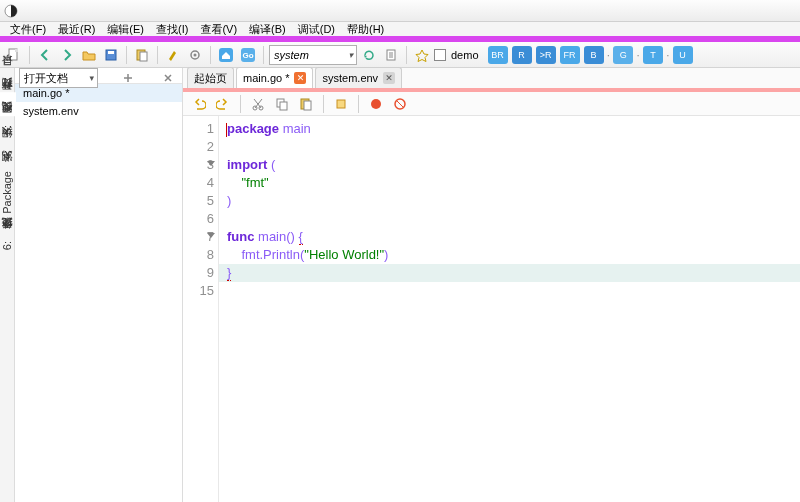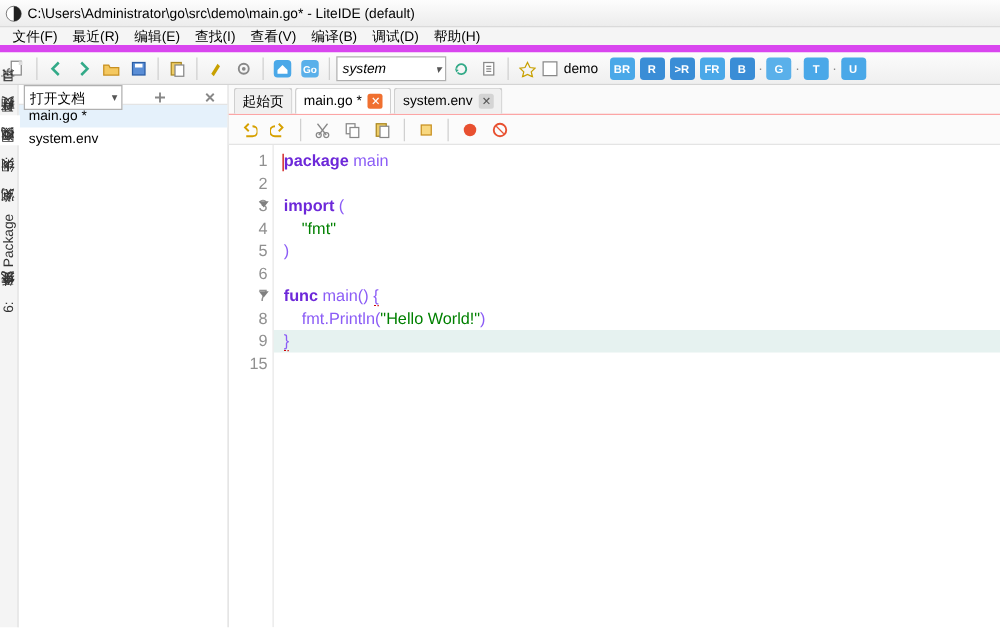--- a/index.html
+++ b/index.html
@@ -14,39 +14,39 @@
 .menu-bar { height: 20px; background: #f5f5f5; display: flex; align-items: center; padding: 0 4px; border-bottom: 6px solid #d946ef; }
 .menu-item { padding: 2px 6px; font-size: 11px; cursor: default; }
 
 
 .toolbar { height: 26px; background: linear-gradient(#fcfcfc,#efefef); display: flex; align-items: center; padding: 0 4px; border-bottom: 1px solid #d4d4d4; gap: 2px; }
 .tbtn { width: 20px; height: 20px; display: inline-flex; align-items: center; justify-content: center; cursor: pointer; border-radius:2px;}
 .tsep { width: 1px; height: 18px; background: #d0d0d0; margin: 0 3px; }
 .combo { height: 20px; border: 1px solid #b0b0b0; background: #fff; font-size: 11px; padding: 0 16px 0 4px; position: relative; display:inline-flex; align-items:center;}
 .combo::after { content: "▾"; position: absolute; right: 3px; font-size: 9px; color: #555;}
 .combo.sys { width: 88px; font-style: italic; }
-.badge { display:inline-flex; align-items:center; justify-content:center; width:20px; height:18px; border-radius:3px; font-size:9px; font-weight:bold; color:#fff; margin: 0 1px; cursor:pointer;}
+.badge { display:inline-flex; align-items:center; justify-content:center; width:20px; height:18px; border-radius:3px; font-size:9px; font-weight:normal; color:#fff; margin: 0 1px; cursor:pointer;}
 .badge.br{background:#4aa8e8;} .badge.r{background:#3a8dd6;} .badge.fr{background:#4aa8e8;} .badge.b{background:#3a8dd6;} .badge.g{background:#5ab0ea;} .badge.t{background:#4aa8e8;} .badge.u{background:#4aa8e8;}
 .chk { width:12px; height:12px; border:1px solid #888; background:#fff; display:inline-block; margin-right:3px;}
 
 
 .body-row { display:flex; height: calc(100% - 68px); }
 .left-tabs { width:15px; background:#f4f4f4; border-right:1px solid #dcdcdc; display:flex; flex-direction:column; align-items:center; }
 .vtab { writing-mode: vertical-rl; transform: rotate(180deg); font-size:11px; padding:6px 1px; color:#333; cursor:pointer; white-space:nowrap; }
 .vtab.active { background:#fff; }
 
 .sidebar { width: 168px; background:#fff; border-right:1px solid #dcdcdc; display:flex; flex-direction:column;}
 .sidebar-hd { height:16px; display:flex; align-items:flex-start; padding:0 4px; border-bottom:1px solid #e4e4e4; gap:20px;}
 .sidebar-hd .combo.open-docs { flex:1; }
 .sidebar-list { flex:1; overflow:auto; }
 .doc-item { padding:3px 8px; font-size:11px; cursor:pointer;}
 .doc-item.active { background:#e5f1fb; }
 
 .main { flex:1; display:flex; flex-direction:column; min-width:0; }
-.tab-strip { height:24px; display:flex; align-items:flex-end; background:#fafafa; border-bottom:1px solid #fca5a5; padding-left:4px; gap:2px; }
+.tab-strip { height:24px; display:flex; align-items:flex-end; background:#fafafa; border-bottom:4px solid #fca5a5; padding-left:4px; gap:2px; }
 .tab { height:21px; padding:0 6px; display:inline-flex; align-items:center; gap:5px; border:1px solid #cfcfcf; border-bottom:none; border-radius:3px 3px 0 0; background:#f0f0f0; font-size:11px; cursor:pointer;}
 .tab.active { background:#fff; }
 .tab .closex { width:12px;height:12px; border-radius:2px; background:#f07030; color:#fff; font-size:9px; display:inline-flex; align-items:center; justify-content:center;}
 .tab .closeg { width:12px;height:12px; border-radius:2px; background:#d4d4d4; color:#555; font-size:9px; display:inline-flex; align-items:center; justify-content:center;}
 
 .ed-tb { height:24px; display:flex; align-items:center; padding:0 6px; gap:4px; border-bottom:1px solid #e4e4e4; background:#fbfbfb;}
 .editor { flex:1; display:flex; font-family:"Courier New",monospace; font-size:13px; overflow:hidden; position:relative;}
 .gutter { width:36px; background:#fff; border-right:1px solid #e8e8e8; text-align:right; padding:4px 4px 0 0; color:#909090;}
 .gutter .ln { height:18px; line-height:18px; position:relative; }
 .fold { position:absolute; right:-1px; top:5px; width:0;height:0; border-left:4px solid transparent; border-right:4px solid transparent; border-top:5px solid #808080; }
@@ -65,21 +65,20 @@
 </head>
 <body>
 
 <div class="title-bar">
   <span class="app-icon">
     <svg width="14" height="14" viewBox="0 0 14 14">
         <circle cx="7" cy="7" r="6" fill="#fff" stroke="#333" stroke-width="0.5"></circle>
         <path d="M7 1 A6 6 0 0 1 7 13 Z" fill="#222"></path>
       </svg>
   </span>
-  <span class="title-text">C:\Users\Administrator\go\src\demo\main.go* - LiteIDE (default)</span>
 </div>
 
 <div class="menu-bar">
   <span class="menu-item">文件(F)</span>
   <span class="menu-item">最近(R)</span>
   <span class="menu-item">编辑(E)</span>
   <span class="menu-item">查找(I)</span>
   <span class="menu-item">查看(V)</span>
   <span class="menu-item">编译(B)</span>
   <span class="menu-item">调试(D)</span>

